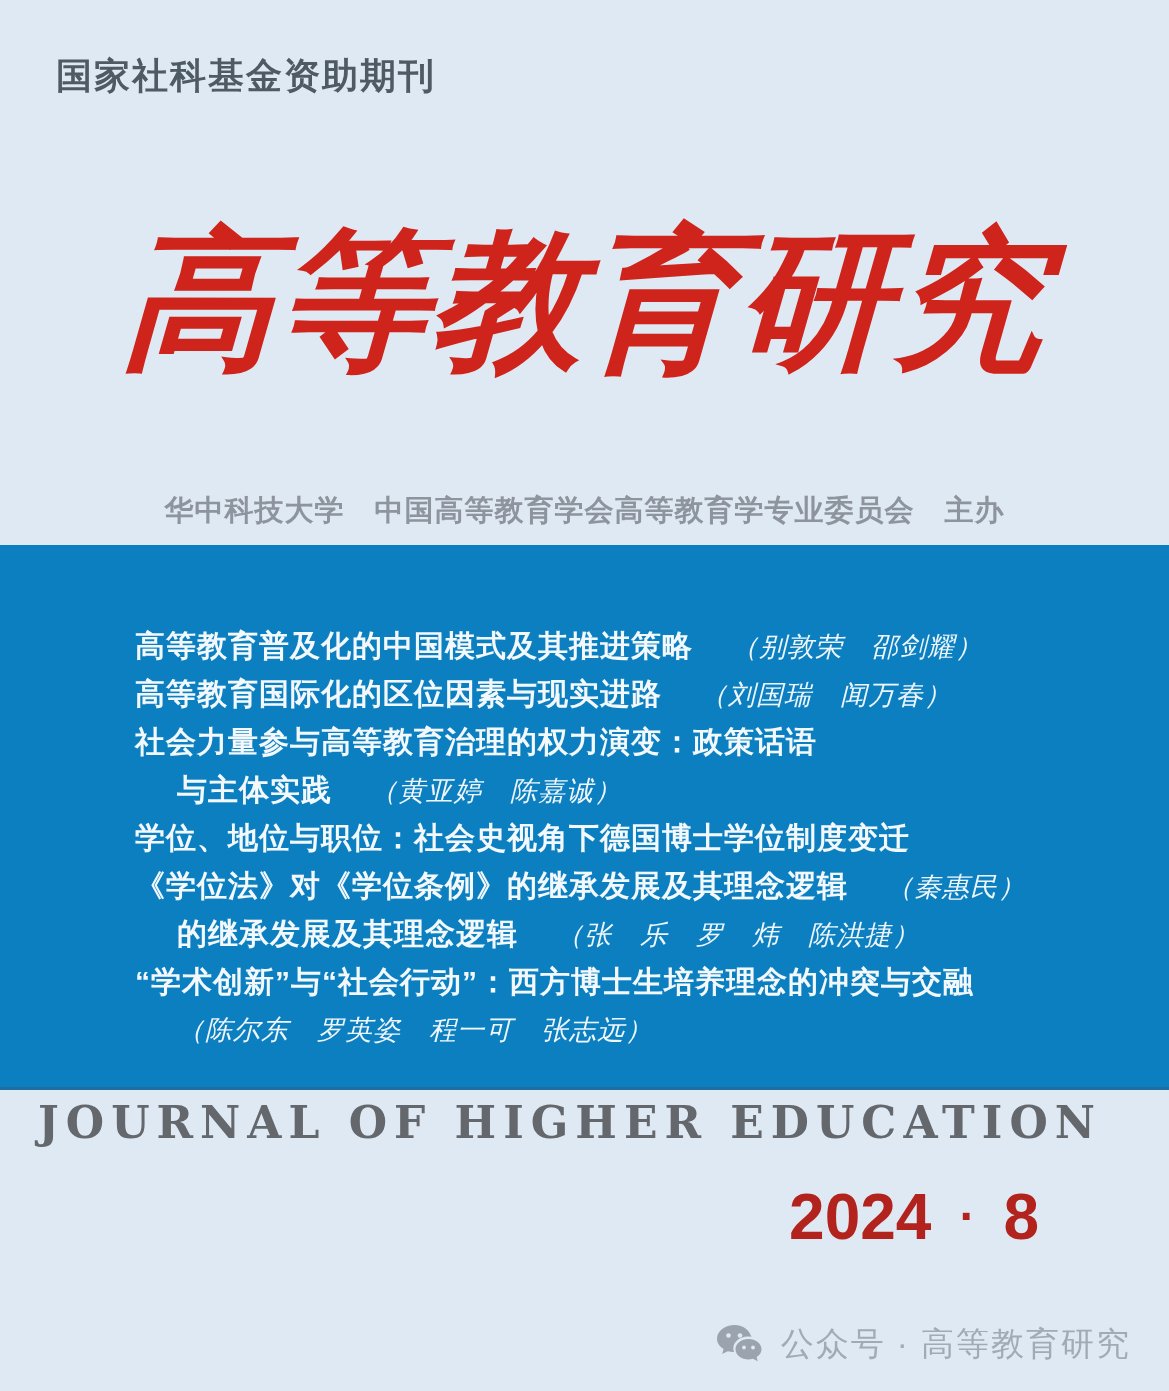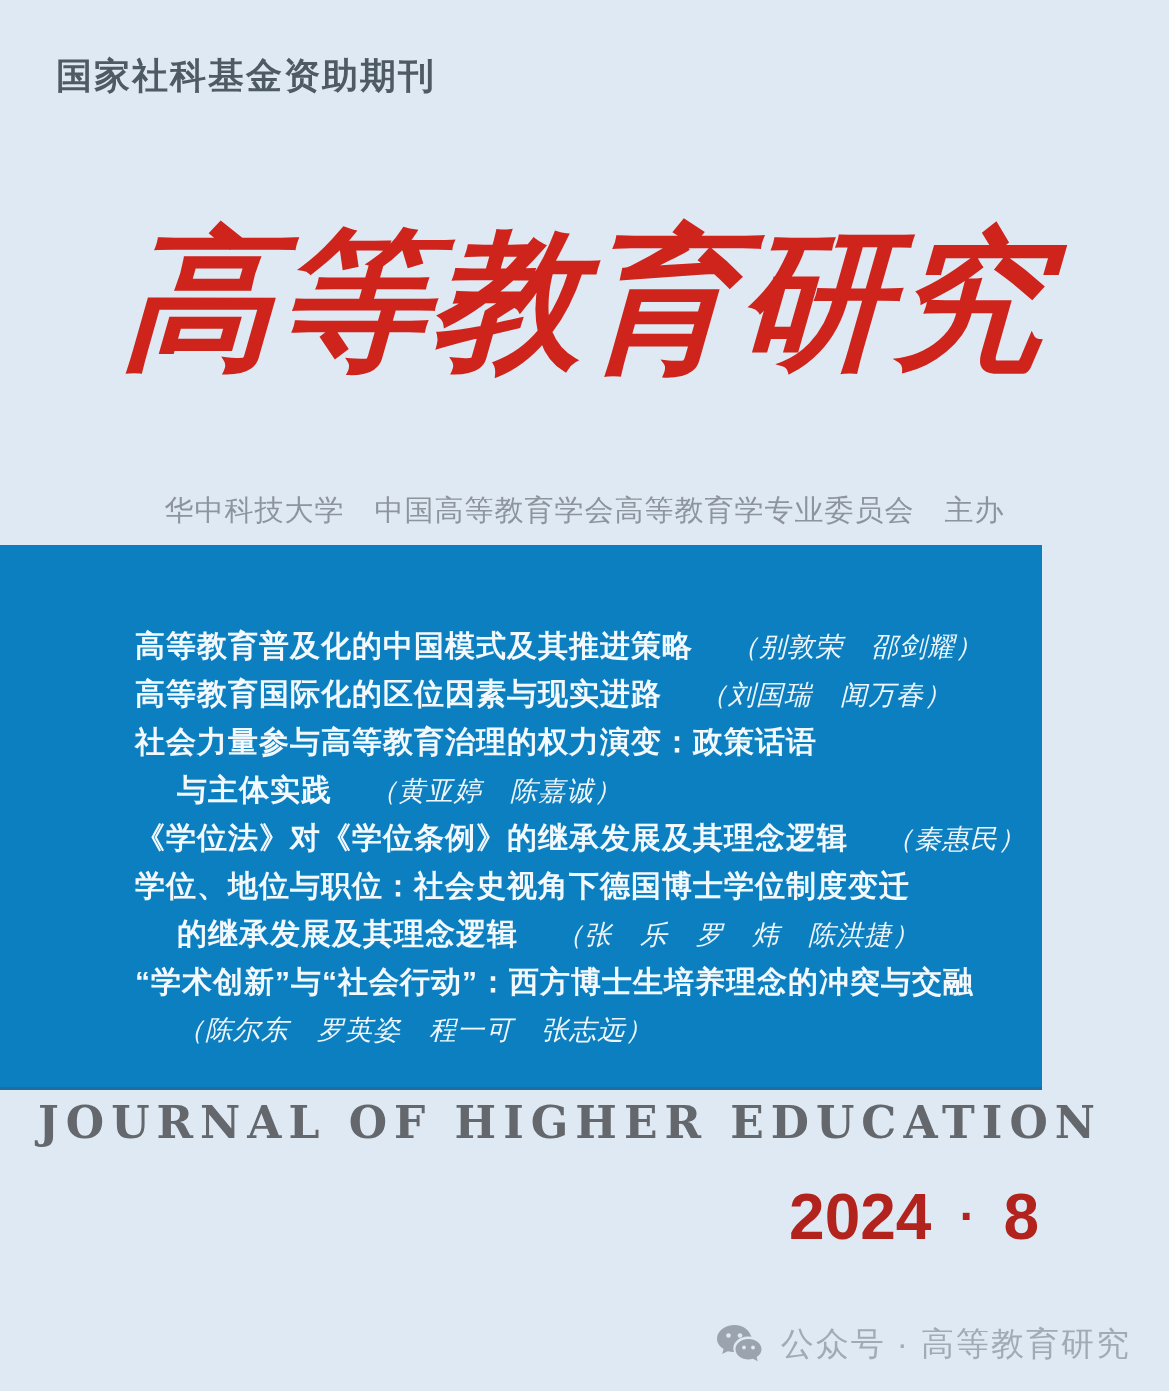--- a/index.html
+++ b/index.html
@@ -46,32 +46,32 @@
   }
 
   
   .organizer-line {
     position: absolute;
     left: 0;
     right: 0;
     top: 491px;
     text-align: center;
     font-size: 29px;
-    font-weight: 400;
+    font-weight: 700;
     letter-spacing: 1px;
     color: #8d949d;
     white-space: nowrap;
   }
 
   
   .toc-band {
     position: absolute;
     left: 0;
     top: 545px;
-    width: 1042px;
+    width: 1169px;
     height: 545px;
     background: #0b7fc0;
     border-bottom: 3px solid #1e6fa0;
     padding: 77px 40px 0 135px;
   }
   .toc-line {
     line-height: 48px;
     height: 48px;
     white-space: nowrap;
     color: #ffffff;
@@ -167,25 +167,25 @@
 
     <div class="toc-line">
       <span class="toc-title">社会力量参与高等教育治理的权力演变：政策话语</span>
     </div>
 
     <div class="toc-line indent">
       <span class="toc-title">与主体实践</span><span class="toc-authors">（黄亚婷　陈嘉诚）</span>
     </div>
 
     <div class="toc-line">
+      <span class="toc-title">学位、地位与职位：社会史视角下德国博士学位制度变迁</span>
+    </div>
+
+    <div class="toc-line">
       <span class="toc-title">《学位法》对《学位条例》的继承发展及其理念逻辑</span><span class="toc-authors">（秦惠民）</span>
-    </div>
-
-    <div class="toc-line">
-      <span class="toc-title">学位、地位与职位：社会史视角下德国博士学位制度变迁</span>
     </div>
 
     <div class="toc-line indent">
       <span class="toc-title">的继承发展及其理念逻辑</span><span class="toc-authors">（张　乐　罗　炜　陈洪捷）</span>
     </div>
 
     <div class="toc-line">
       <span class="toc-title">“学术创新”与“社会行动”：西方博士生培养理念的冲突与交融</span>
     </div>
 

